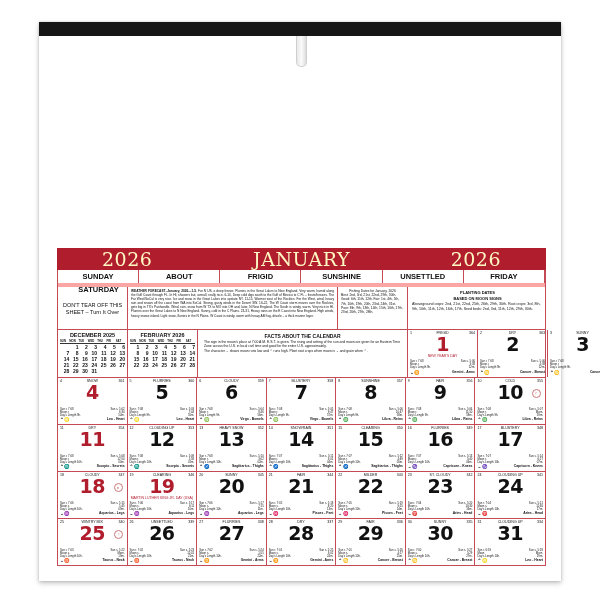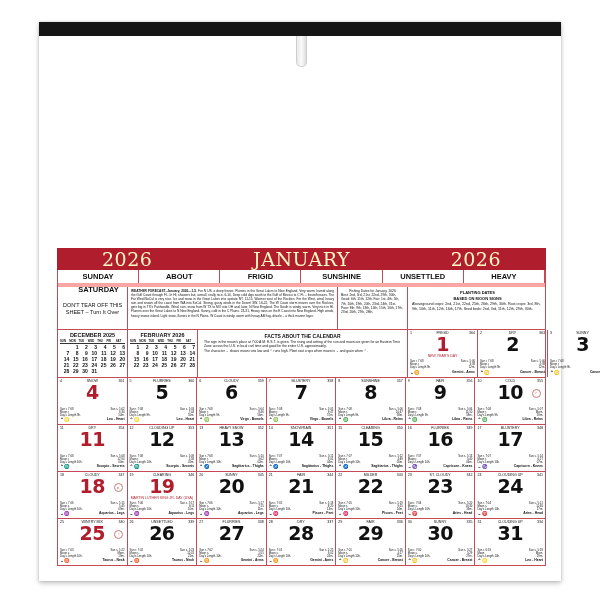--- a/index.html
+++ b/index.html
@@ -62,21 +62,21 @@
     <span class="b-mid">JANUARY</span>
     <span class="b-right">2026</span>
   </div>
   <div class="grid">
     <div class="weekdays">
       <div>SUNDAY</div>
       <div>ABOUT</div>
       <div>FRIGID</div>
       <div>SUNSHINE</div>
       <div>UNSETTLED</div>
-      <div>HEAVY</div>
+      <div>FRIDAY</div>
       <div>SATURDAY</div>
     </div>
 
     <div class="inforow" style="grid-template-columns: 70px 210px 70px 139px;">
       <div class="donttear">DON'T TEAR OFF THIS SHEET – Turn It Over</div>
       <div class="weather"><b>WEATHER FORECAST–January, 2026—1-5.</b> <span>For N US, a deep freeze. Flurries in the Great Lakes to New England. Very warm, humid along the Gulf Coast through FL. In HI, showers but, overall, really nice. 6-10, Deep cold digs south to the Gulf of Mexico to C FL – frosts/freezes. The Far West/SoCal is very nice. Ice and snow in the Great Lakes into upstate NY. 11-15, Warmer east of the Rockies. For the West, wind, heavy rain and snows off the coast from WA into SoCal. Strong, gusty winds in the Desert SW. 16-22, The W Coast storm moves over the Rockies, gets big in TX's Panhandle. Wind, rain, snow from W TX to MO into OH and, later, N New England. The South is windy, warm. Very nice in HI. Flurries over the Great Lakes to N New England. Sunny, cold in the C Plains. 23-31, Heavy rains on the E Coast into New England. High winds, heavy snows inland. Light snow, flurries in the N Plains. W Coast is windy, warm with heavy AM fog, drizzle – a thick marine layer.</span></div>
       <div class="fishing">
         <div class="ft">Fishing Dates for January, 2026</div>
         <div>Best: 2nd, 3rd, 21st, 22nd, 29th, 30th. Good: 6th, 11th, 12th. Fair: 1st, 4th, 5th, 7th, 10th, 19th, 20th, 23rd, 24th, 31st. Poor: 8th, 9th, 13th, 14th, 15th, 16th, 17th, 23rd, 26th, 27th, 28th.</div>
       </div>

